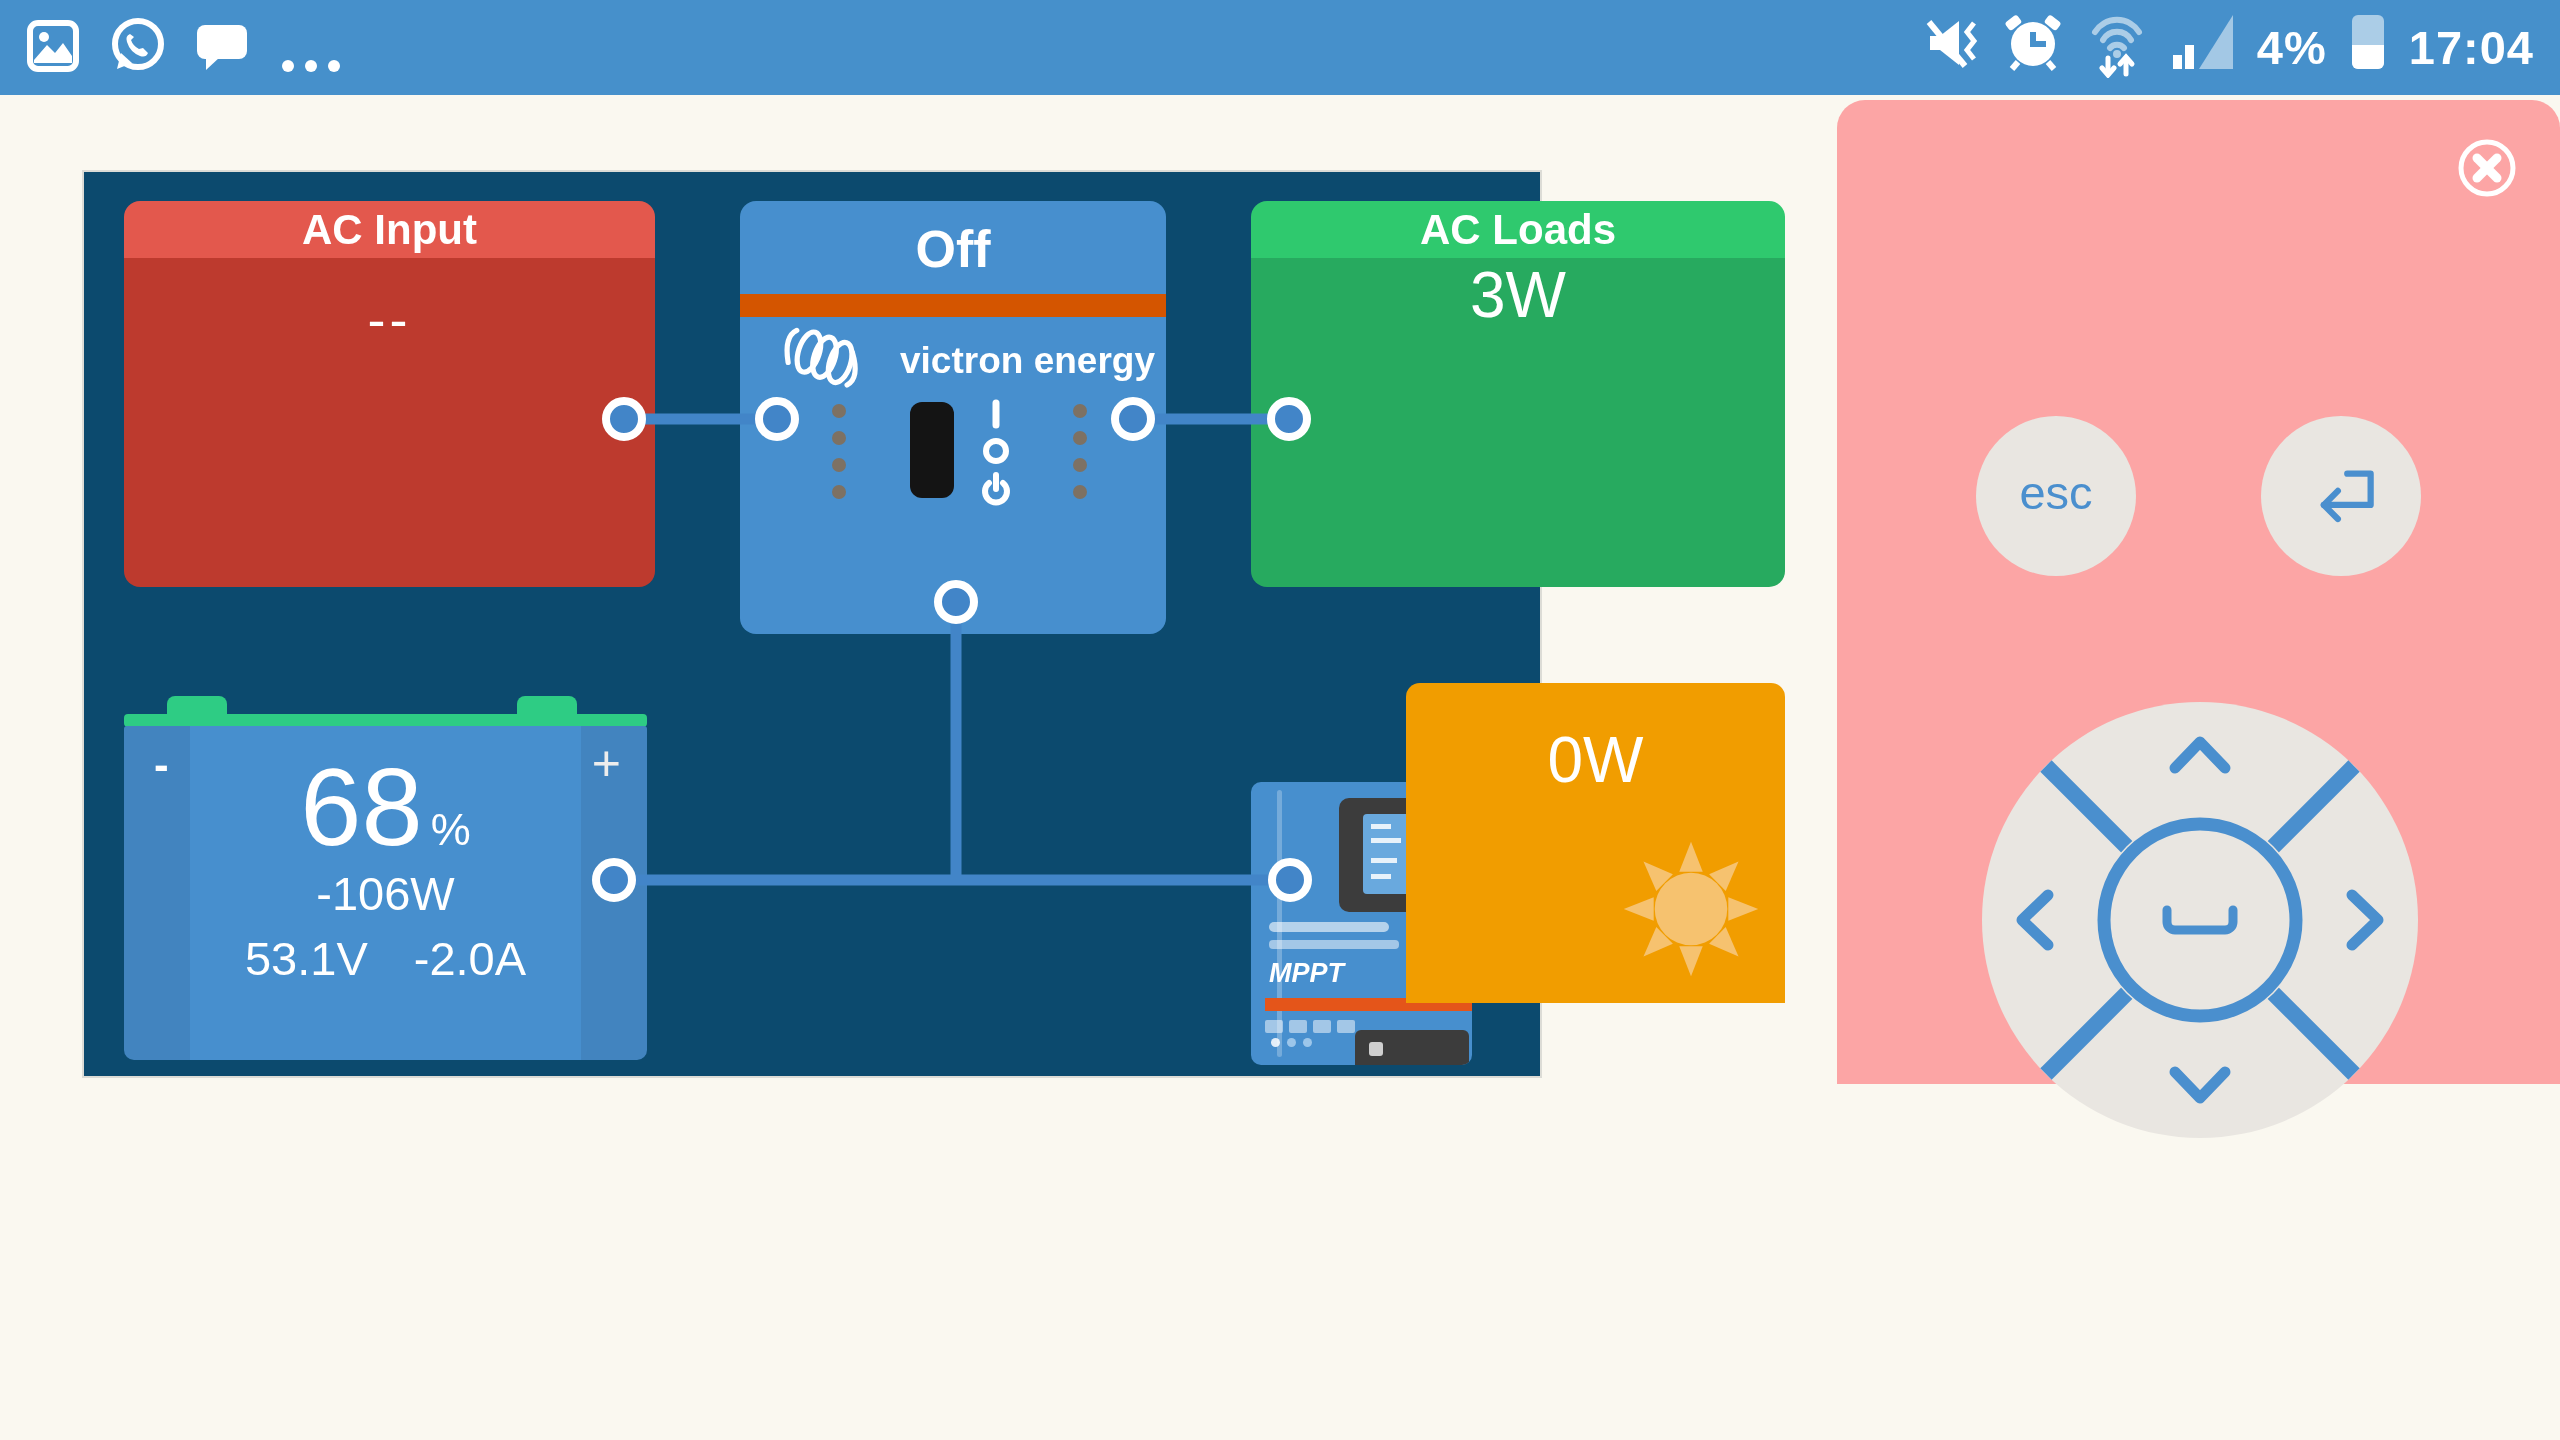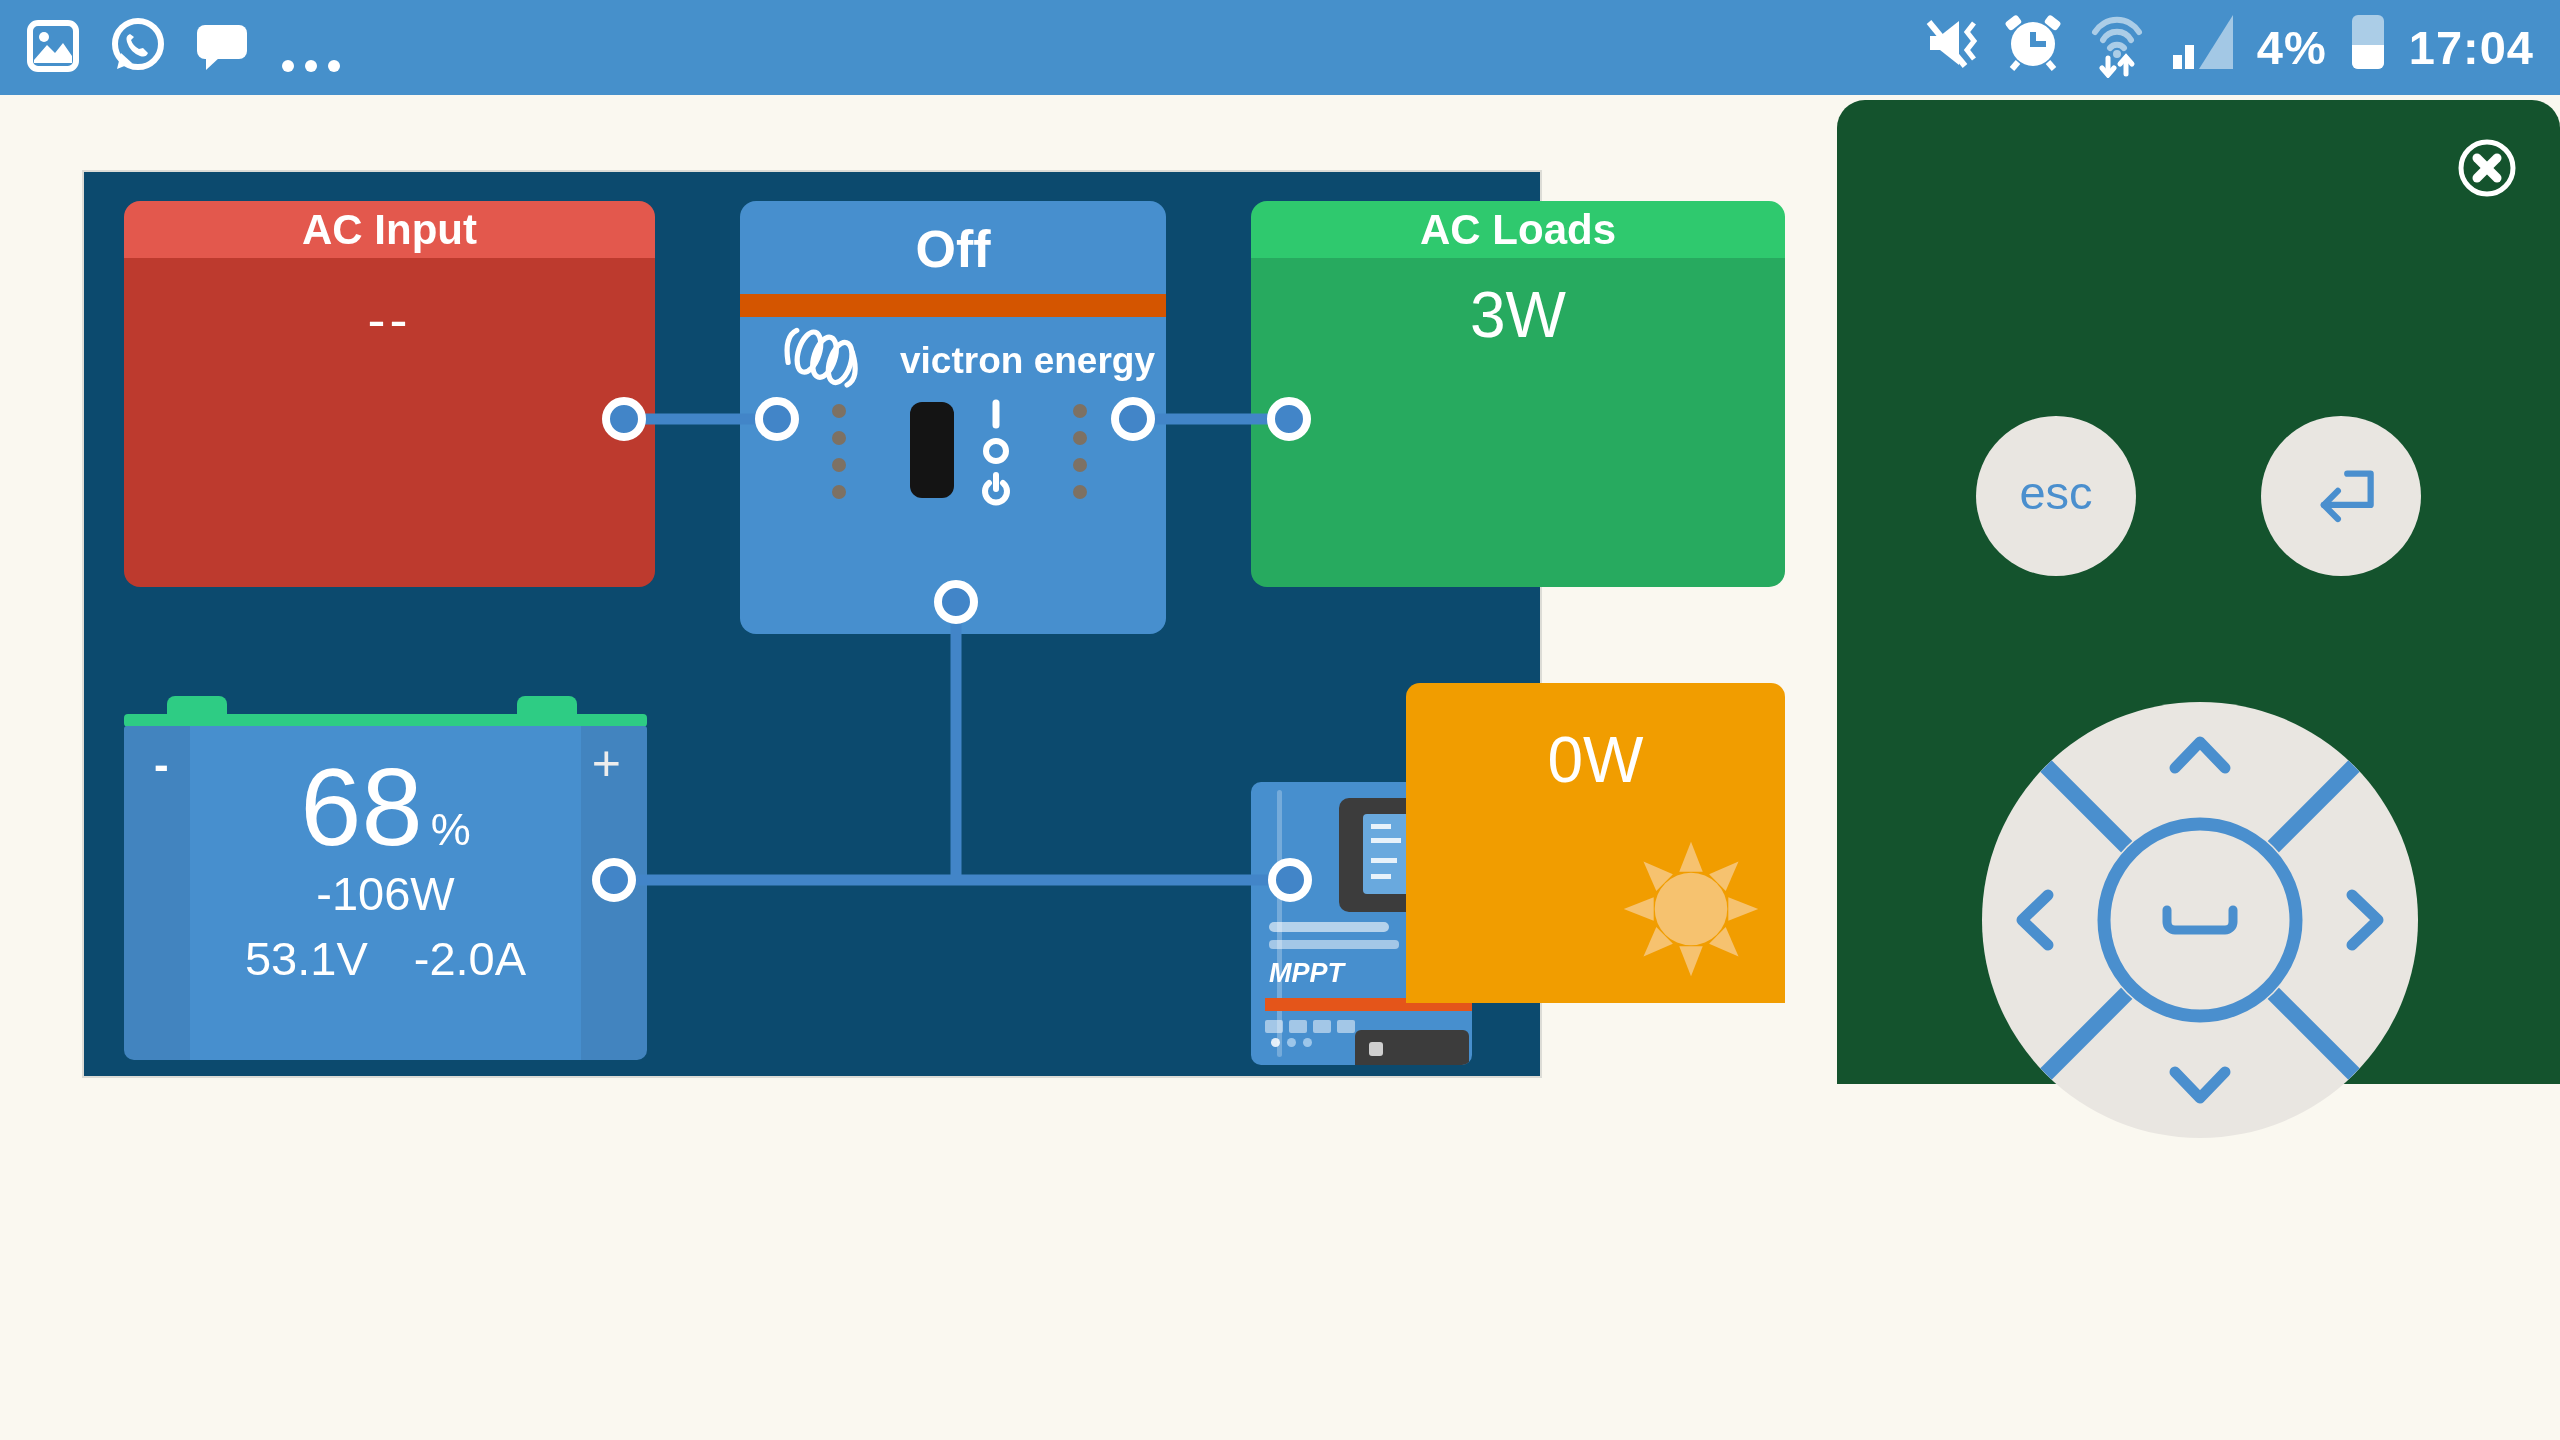--- a/index.html
+++ b/index.html
@@ -26,21 +26,21 @@
 
   
   .panel {
     position:absolute; left:82px; top:170px; width:1460px; height:908px;
     background:#0c4a6e; border:2px solid #dcdcd6;
   }
   .tile { position:absolute; border-radius:16px; overflow:hidden; color:#fff; }
   .tile-header { height:57px; display:flex; align-items:center; justify-content:center;
                  font-weight:bold; font-size:42px; }
   .tile-body { position:relative; height:calc(100% - 57px); text-align:center; }
-  .tile-value { font-size:64px; font-weight:400; padding-top:20px; }
+  .tile-value { font-size:64px; font-weight:400; }
 
   .ac-input { left:40px; top:29px; width:531px; height:386px; }
   .ac-input .tile-header { background:#e3584d; }
   .ac-input .tile-body { background:#bd3a2e; }
   .ac-input .tile-value { font-size:54px; padding-top:30px; letter-spacing:4px; }
 
   .ac-loads { left:1167px; top:29px; width:534px; height:386px; }
   .ac-loads .tile-header { background:#2fc96e; }
   .ac-loads .tile-body { background:#27aa5f; }
 
@@ -98,21 +98,21 @@
   .mppt-cert i { width:18px; height:13px; background:rgba(255,255,255,0.5); border-radius:2px; }
   .mppt-conn { position:absolute; left:104px; top:248px; width:114px; height:40px; background:#3c3c3c; border-radius:6px; }
   .mppt-conn i { position:absolute; left:14px; top:12px; width:14px; height:14px; background:#cfcfcf; border-radius:3px; }
   .mppt-dots { position:absolute; left:20px; top:256px; display:flex; gap:7px; }
   .mppt-dots i { width:9px; height:9px; border-radius:50%; }
 
   .wires { position:absolute; left:0; top:0; z-index:4; pointer-events:none; }
 
   
   .sidebar { position:absolute; left:1837px; top:100px; width:723px; height:984px;
-             background:#14532d; border-radius:28px 28px 0 0; }
+             background:#fca5a5; border-radius:28px 28px 0 0; }
   .close-btn { position:absolute; left:618px; top:36px; width:64px; height:64px; cursor:pointer; }
   .round-btn { position:absolute; width:160px; height:160px; border-radius:50%;
                background:#e9e6e1; display:flex; align-items:center; justify-content:center; cursor:pointer; }
   .esc-btn { left:139px; top:316px; color:#4a8fce; font-size:47px; padding-bottom:8px; }
   .enter-btn { left:424px; top:316px; }
   .dpad { position:absolute; left:133px; top:590px; width:460px; height:460px; }
 </style>
 </head>
 <body>
 

